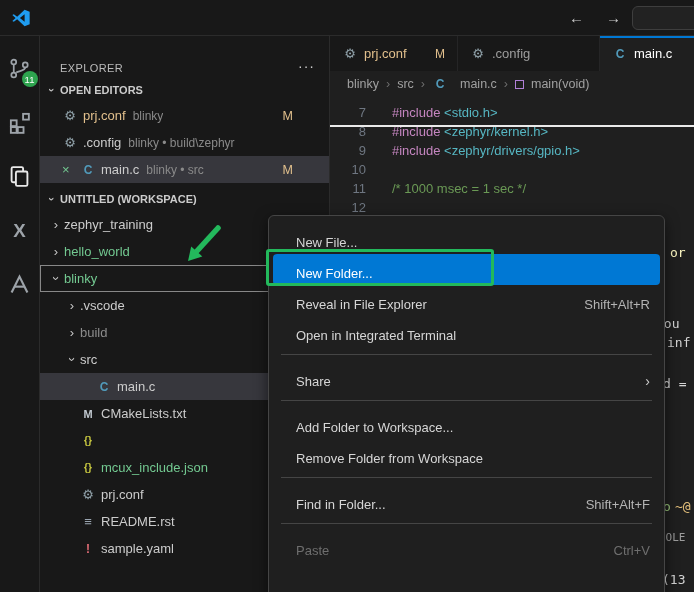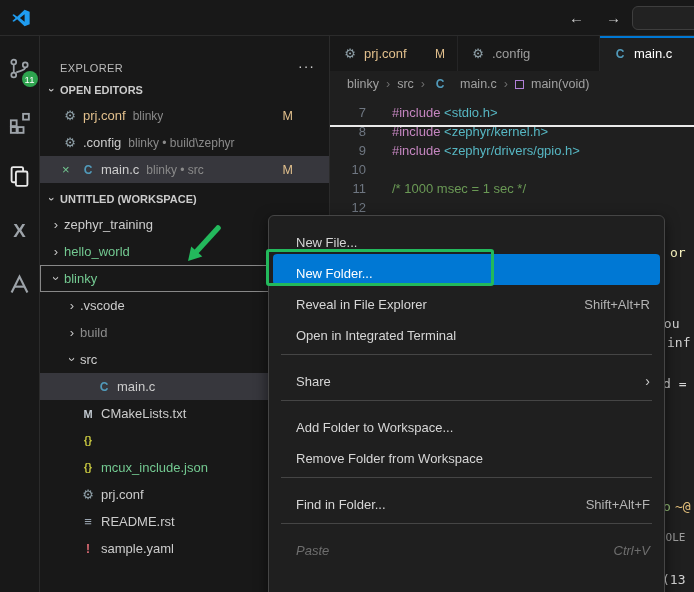--- a/index.html
+++ b/index.html
@@ -89,21 +89,21 @@
 
   
   .ctx { position:absolute; left:268px; top:215px; width:397px; height:390px; background:#1f1f1f;
          border:1px solid #454545; border-radius:6px; box-shadow:0 4px 14px rgba(0,0,0,.55);
          padding:7px 0; z-index:20; font-size:13px; }
   .mi { height:31px; display:flex; align-items:flex-end; margin:0 4px; padding:0 10px 4px 23px;
         border-radius:4px; color:#d6d6d6; }
   .mi .sc { margin-left:auto; color:#b4b4b4; }
   .mi .sub { margin-left:auto; color:#cccccc; font-size:14px; }
   .mi.hl { background:var(--c-accent,#0078d4); color:#ffffff; }
-  .mi.disabled { color:#6e6e6e;font-style:italic; }
+  .mi.disabled { color:#6e6e6e; }
   .mi.disabled .sc { color:#6e6e6e; }
   .menu-sep { height:1px; background:#454545; margin:7px 12px; }
 
   
   .annot-arrow { position:absolute; left:180px; top:225px; z-index:25; }
   .annot-arrow line { stroke:var(--c-annotation,#23b95c); }
   .annot-arrow polygon { fill:var(--c-annotation,#23b95c); }
   .annot-box { position:absolute; left:266px; top:249px; width:228px; height:37px;
                border:3px solid var(--c-annotation,#23b95c); border-radius:3px; z-index:25; }
   .fragment { position:absolute; font-family:"DejaVu Sans Mono", monospace; font-size:13px;

